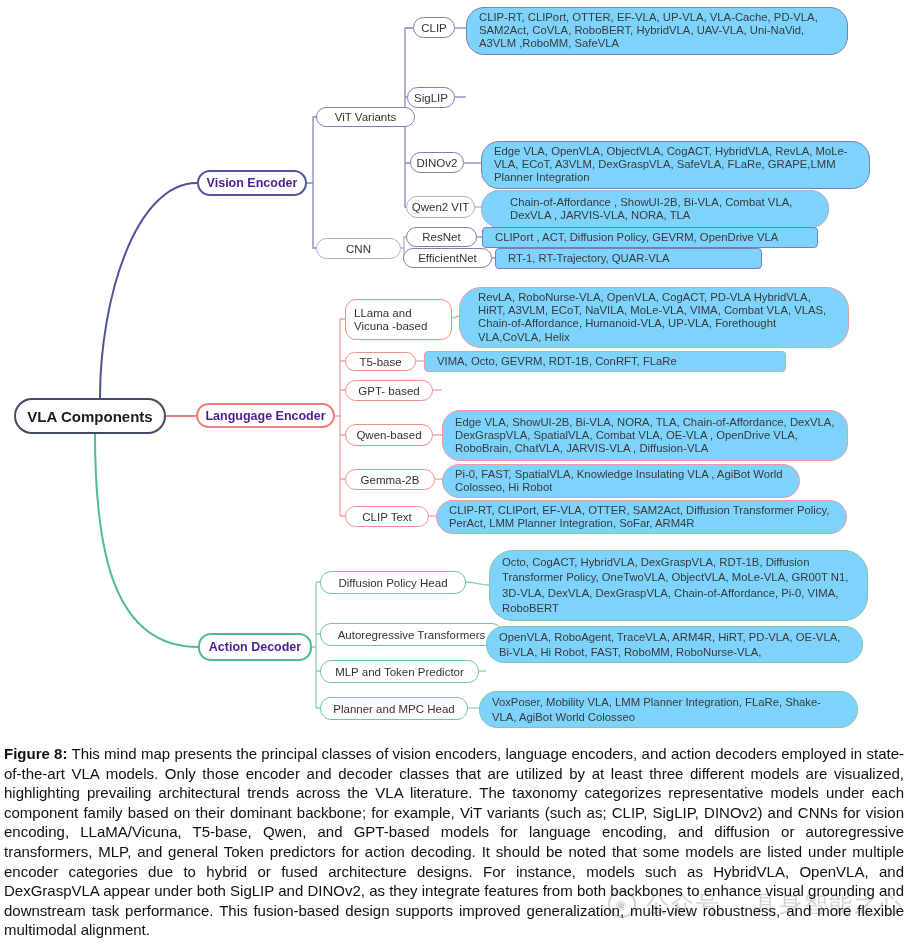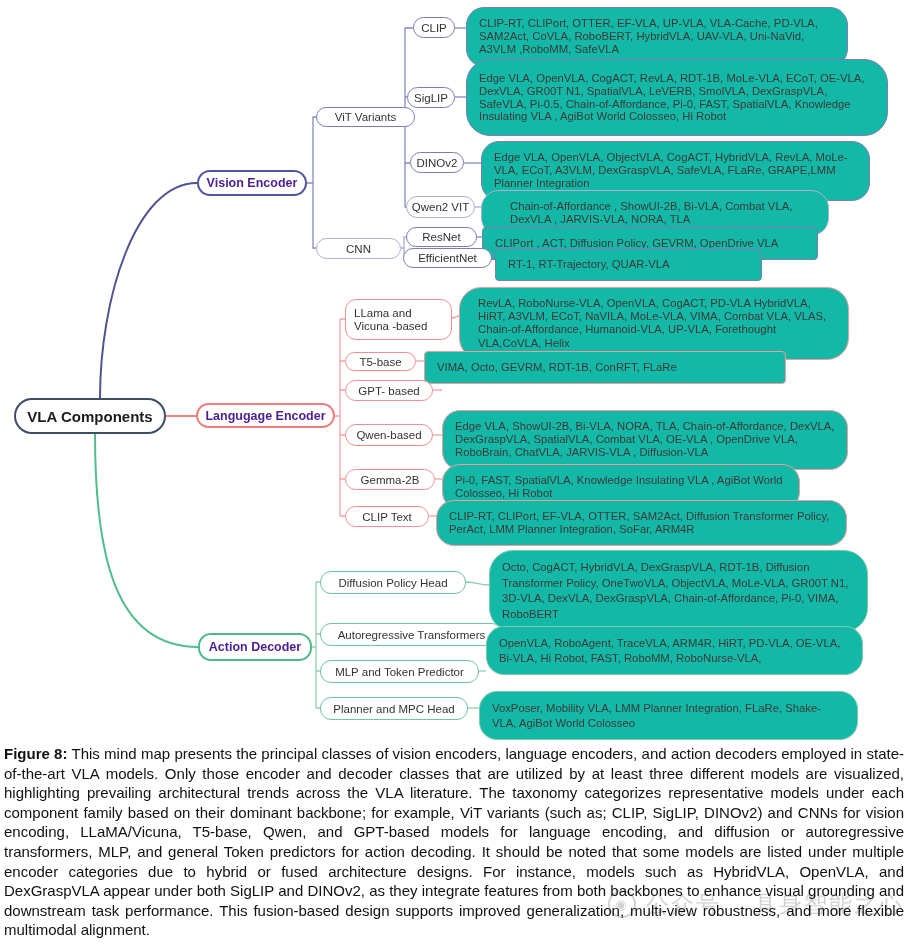--- a/index.html
+++ b/index.html
@@ -20,23 +20,23 @@
   .b-vision{border:2px solid #5156a0;}
   .b-lang{border:2px solid #ef7d7d;}
   .b-action{border:2px solid #4eba8c;}
   .leaf{border-radius:11px;font-size:11.5px;color:#333;}
   .leaf.purple{border:1.5px solid #7a7eb5;}
   .leaf.purple-lt{border:1.4px solid #aeb0d0;}
   .leaf.red{border:1.4px solid #f18f8f;}
   .leaf.green{border:1.5px solid #6fc6a0;}
   .leaf.wrap{white-space:normal;text-align:left;padding:2px 8px;justify-content:flex-start;line-height:13px;}
   .mbox{
-    position:absolute;display:flex;align-items:center;background:#14b8a6;box-sizing:border-box;
+    position:absolute;display:flex;align-items:center;background:#7dd3fc;box-sizing:border-box;
     border-radius:18px;font-size:11.3px;line-height:13.2px;color:#3a3a3a;
-    padding:9px 12px;text-align:left;
+    padding:3px 12px;text-align:left;
   }
   .mbox.purple{border:1.4px solid #7a7eb5;}
   .mbox.purple-lt{border:1.4px solid #aeb0d0;}
   .mbox.red{border:1.4px solid #f29b9b;}
   .mbox.green{border:1.4px solid #7ccaa6;}
   .mbox.single{border-radius:4px;}
   #caption{
     position:absolute;left:4px;top:744px;width:900px;
     font-size:15px;line-height:19.6px;color:#111;text-align:justify;z-index:2;
   }
@@ -91,21 +91,20 @@
   <div class="node root" style="left:14px;top:398px;width:152px;height:36px">VLA Components</div>
 
   <div class="node branch b-vision" style="left:197px;top:170px;width:110px;height:26px">Vision Encoder</div>
   <div class="node leaf purple" style="left:316px;top:107px;width:99px;height:20px">ViT Variants</div>
   <div class="node leaf purple-lt" style="left:316px;top:238px;width:85px;height:21px">CNN</div>
 
   <div class="node leaf purple" style="left:413px;top:17px;width:42px;height:21px">CLIP</div>
   <div class="mbox purple" style="left:466px;top:7px;width:382px;min-height:42px">CLIP-RT, CLIPort, OTTER, EF-VLA, UP-VLA, VLA-Cache, PD-VLA, SAM2Act, CoVLA, RoboBERT, HybridVLA, UAV-VLA, Uni-NaVid, A3VLM ,RoboMM, SafeVLA</div>
 
   <div class="node leaf purple" style="left:407px;top:87px;width:48px;height:21px">SigLIP</div>
-  <div class="mbox purple" style="left:466px;top:59px;width:422px;min-height:77px;border-radius:24px;line-height:12.8px">Edge VLA, OpenVLA, CogACT, RevLA, RDT-1B, MoLe-VLA, ECoT, OE-VLA, DexVLA, GR00T N1, SpatialVLA, LeVERB, SmolVLA, DexGraspVLA, SafeVLA, Pi-0.5, Chain-of-Affordance, Pi-0, FAST, SpatialVLA,  Knowledge Insulating VLA , AgiBot World Colosseo, Hi Robot</div>
 
   <div class="node leaf purple" style="left:410px;top:152px;width:54px;height:21px">DINOv2</div>
   <div class="mbox purple" style="left:481px;top:141px;width:389px;min-height:46px">Edge VLA, OpenVLA, ObjectVLA, CogACT, HybridVLA, RevLA, MoLe-VLA, ECoT, A3VLM,  DexGraspVLA, SafeVLA, FLaRe, GRAPE,LMM Planner Integration</div>
 
   <div class="node leaf purple-lt" style="left:406px;top:196px;width:69px;height:22px">Qwen2 VIT</div>
   <div class="mbox purple-lt" style="left:481px;top:190px;width:348px;min-height:38px;padding-left:28px">Chain-of-Affordance , ShowUI-2B, Bi-VLA, Combat VLA,  DexVLA , JARVIS-VLA, NORA, TLA</div>
 
   <div class="node leaf purple" style="left:406px;top:227px;width:71px;height:20px">ResNet</div>
   <div class="mbox purple single" style="left:482px;top:227px;width:336px;min-height:20px">CLIPort , ACT, Diffusion Policy, GEVRM, OpenDrive VLA</div>
 

